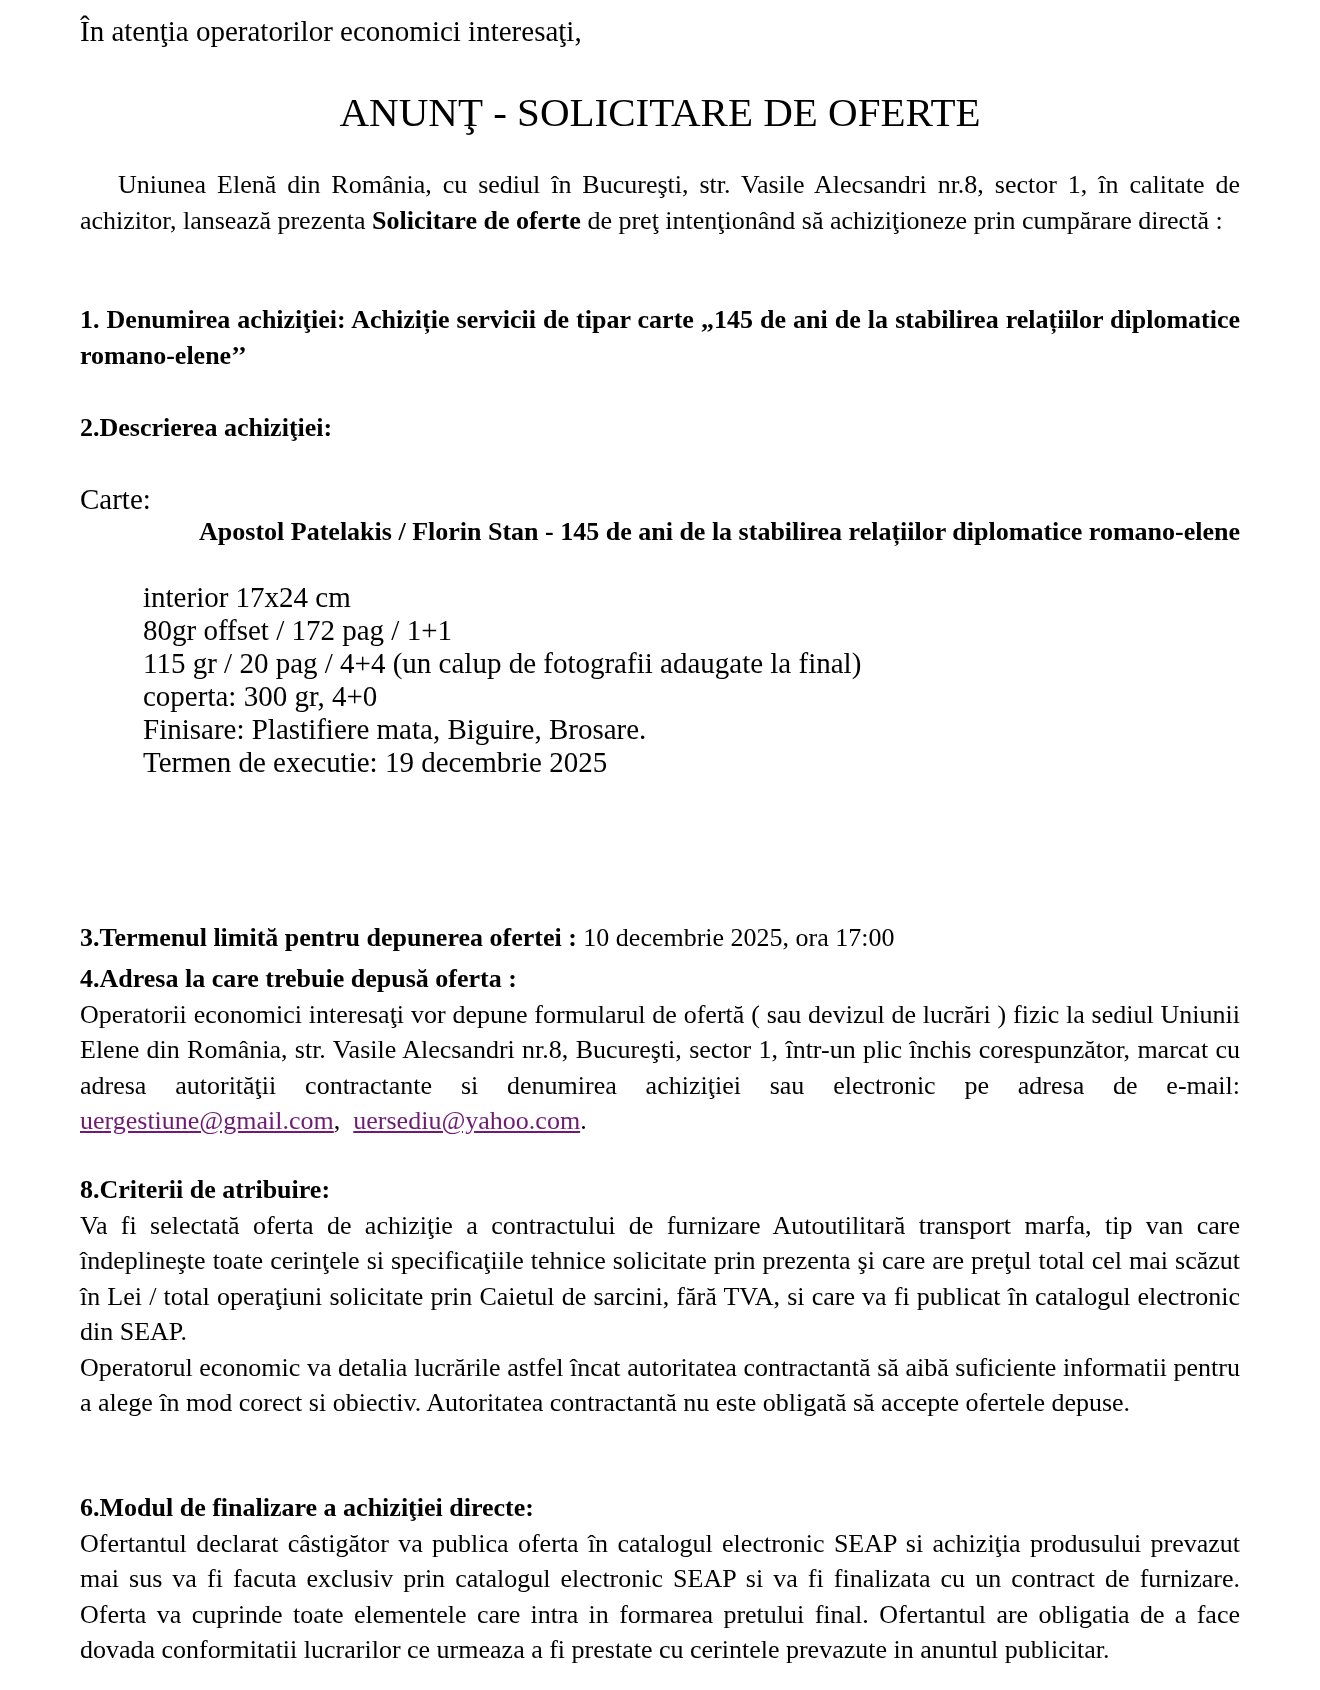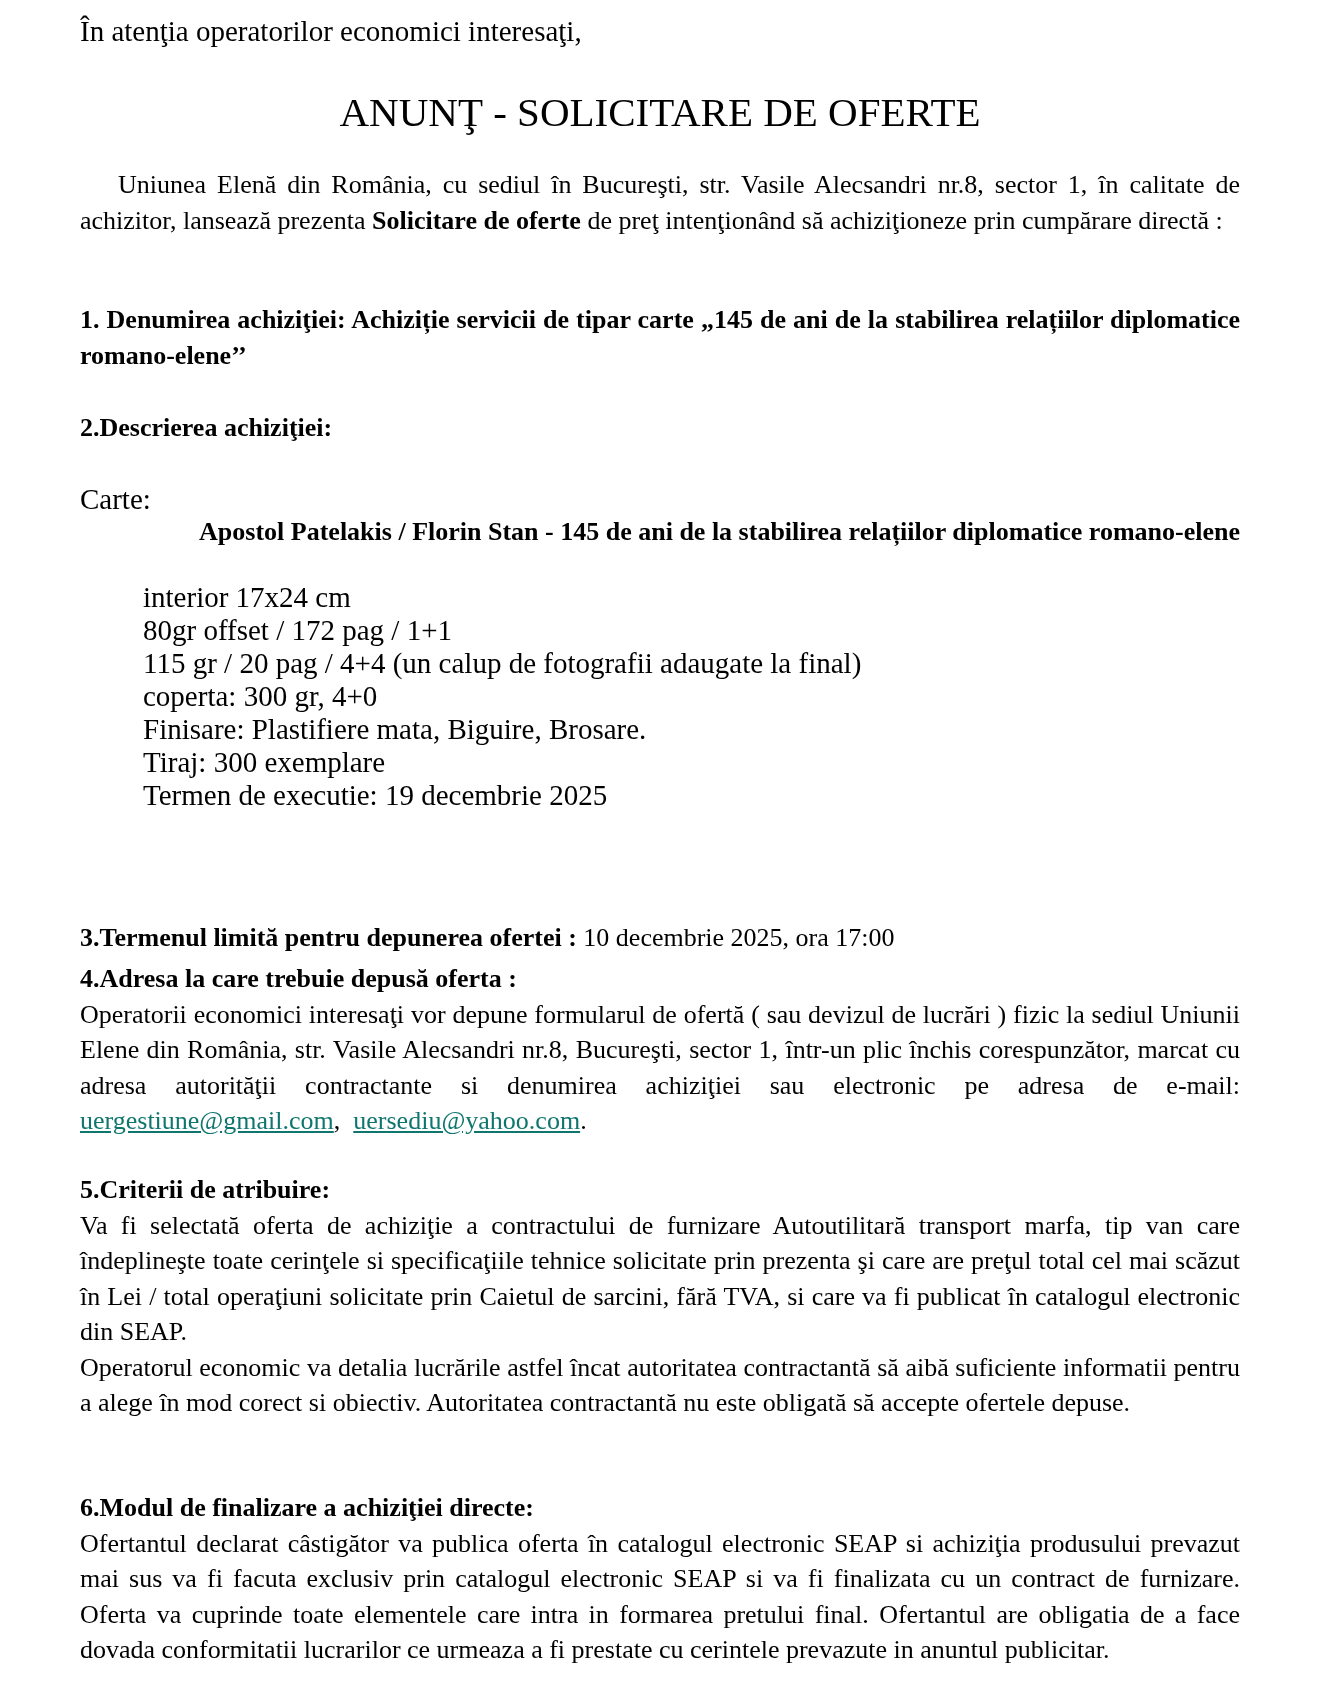--- a/index.html
+++ b/index.html
@@ -42,21 +42,21 @@
       font-size: 26px; line-height: 33px; font-weight: bold;
       text-indent: 63px; text-align: right;
     }
     .spec-list { position: absolute; top: 581px; left: 63px; }
     .spec-list .line { line-height: 33px; }
     .sec3 { top: 882px; margin-top: 38px; }
     .sec4 { top: 953px; }
     .sec5 { top: 1164px; }
     .sec6 { top: 1482px; }
     .heading-block { font-weight: bold; margin-top: 8px; }
-    a.email { color: #0f766e; text-decoration: underline; }
+    a.email { color: #701a75; text-decoration: underline; }
   </style>
 </head>
 <body>
 
 <div class="page">
 
   <div class="line greeting">În atenţia operatorilor economici interesaţi,</div>
 
   <div class="title">ANUNŢ - SOLICITARE DE OFERTE</div>
 
@@ -69,33 +69,32 @@
   <div class="line carte">Carte:</div>
 
   <div class="book-title">Apostol Patelakis / Florin Stan - 145 de ani de la stabilirea relațiilor diplomatice romano-elene</div>
 
   <div class="spec-list">
     <div class="line">interior 17x24 cm</div>
     <div class="line">80gr offset / 172 pag / 1+1</div>
     <div class="line">115 gr / 20 pag / 4+4 (un calup de fotografii adaugate la final)</div>
     <div class="line">coperta: 300 gr, 4+0</div>
     <div class="line">Finisare: Plastifiere mata, Biguire, Brosare.</div>
-    <div class="line">Tiraj: 300 exemplare</div>
     <div class="line">Termen de executie: 19 decembrie 2025</div>
   </div>
 
   <div class="para sec3"><span class="bold">3.Termenul limită pentru depunerea ofertei :</span><span> 10 decembrie 2025, ora 17:00</span></div>
 
   <div class="para sec4">
     <div class="heading-block">4.Adresa la care trebuie depusă oferta :</div>
     <div><span>Operatorii economici interesaţi vor depune formularul de ofertă ( sau devizul de lucrări ) fizic la sediul Uniunii Elene din România, str. Vasile Alecsandri nr.8, Bucureşti, sector 1, într-un plic închis corespunzător, marcat cu adresa autorităţii contractante si denumirea achiziţiei sau electronic pe adresa de e-mail: </span><a class="email" href="#">uergestiune@gmail.com</a><span style="white-space:pre;">,  </span><a class="email" href="#">uersediu@yahoo.com</a><span>.</span></div>
   </div>
 
   <div class="para sec5">
-    <div class="heading-block">5.Criterii de atribuire:</div>
+    <div class="heading-block">8.Criterii de atribuire:</div>
     <div>Va fi selectată oferta de achiziţie a contractului de furnizare Autoutilitară transport marfa, tip van care îndeplineşte toate cerinţele si specificaţiile tehnice solicitate prin prezenta şi care are preţul total cel mai scăzut în Lei / total operaţiuni solicitate prin Caietul de sarcini, fără TVA, si care va fi publicat în catalogul electronic din SEAP.</div>
     <div>Operatorul economic va detalia lucrările astfel încat autoritatea contractantă să aibă suficiente informatii pentru a alege în mod corect si obiectiv. Autoritatea contractantă nu este obligată să accepte ofertele depuse.</div>
   </div>
 
   <div class="para sec6">
     <div class="heading-block">6.Modul de finalizare a achiziţiei directe:</div>
     <div>Ofertantul declarat câstigător va publica oferta în catalogul electronic SEAP si achiziţia produsului prevazut mai sus va fi facuta exclusiv prin catalogul electronic SEAP si va fi finalizata cu un contract de furnizare. Oferta va cuprinde toate elementele care intra in formarea pretului final. Ofertantul are obligatia de a face dovada conformitatii lucrarilor ce urmeaza a fi prestate cu cerintele prevazute in anuntul publicitar.</div>
   </div>
 
 </div>

